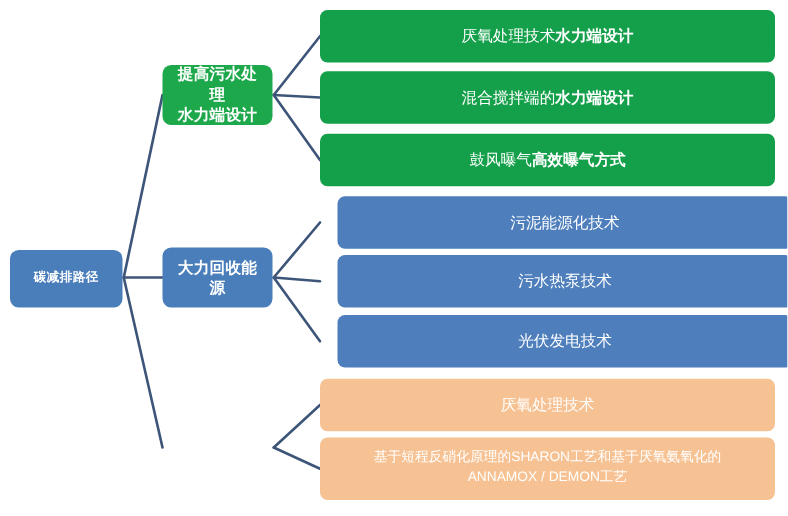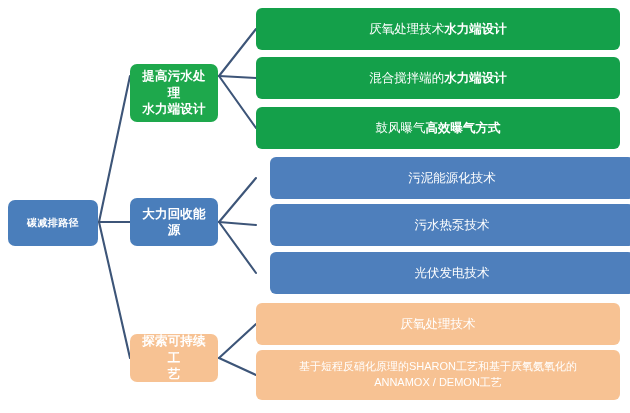--- a/index.html
+++ b/index.html
@@ -101,31 +101,28 @@
 
       <line x1="219" y1="358" x2="256" y2="324"></line>
       <line x1="219" y1="358" x2="256" y2="375"></line>
     </g>
   </svg>
 
   <div class="node root">
     <span class="lbl">碳减排路径</span>
   </div>
 
-  <div class="node branch branch-green" style="top:64px; height:58px;">
+  <div class="node branch branch-green" style="top:52px; height:48px;">
     <span class="lbl"><span>提高污水处理</span><br><span>水力端设计</span></span>
   </div>
 
   <div class="node branch branch-blue" style="top:198px; height:48px;">
     <span class="lbl">大力回收能源</span>
   </div>
 
-  <div class="node branch branch-orange" style="top:334px; height:48px;">
-    <span class="lbl"><span>探索可持续工</span><br><span>艺</span></span>
-  </div>
 
   <div class="node leaf leaf-green" style="top:8px; height:42px;">
     <span class="lbl"><span>厌氧处理技术</span><b>水力端设计</b></span>
   </div>
 
   <div class="node leaf leaf-green" style="top:57px; height:42px;">
     <span class="lbl"><span>混合搅拌端的</span><b>水力端设计</b></span>
   </div>
 
   <div class="node leaf leaf-green" style="top:107px; height:42px;">

